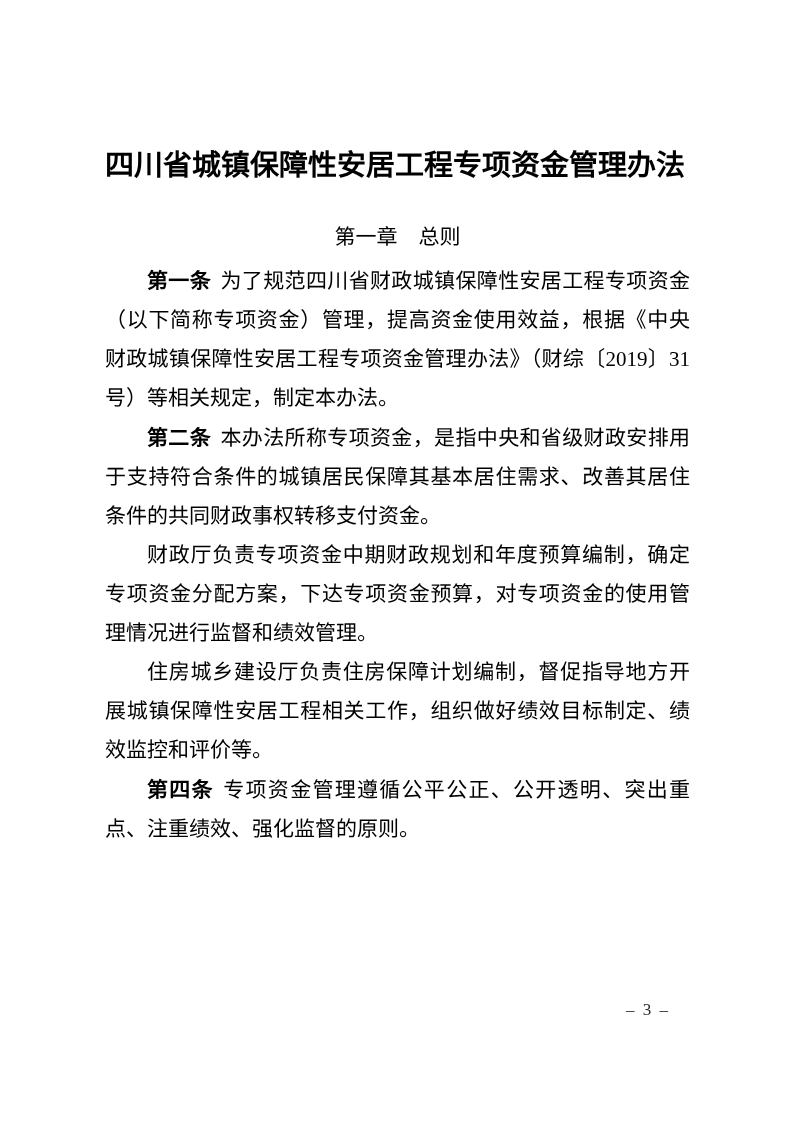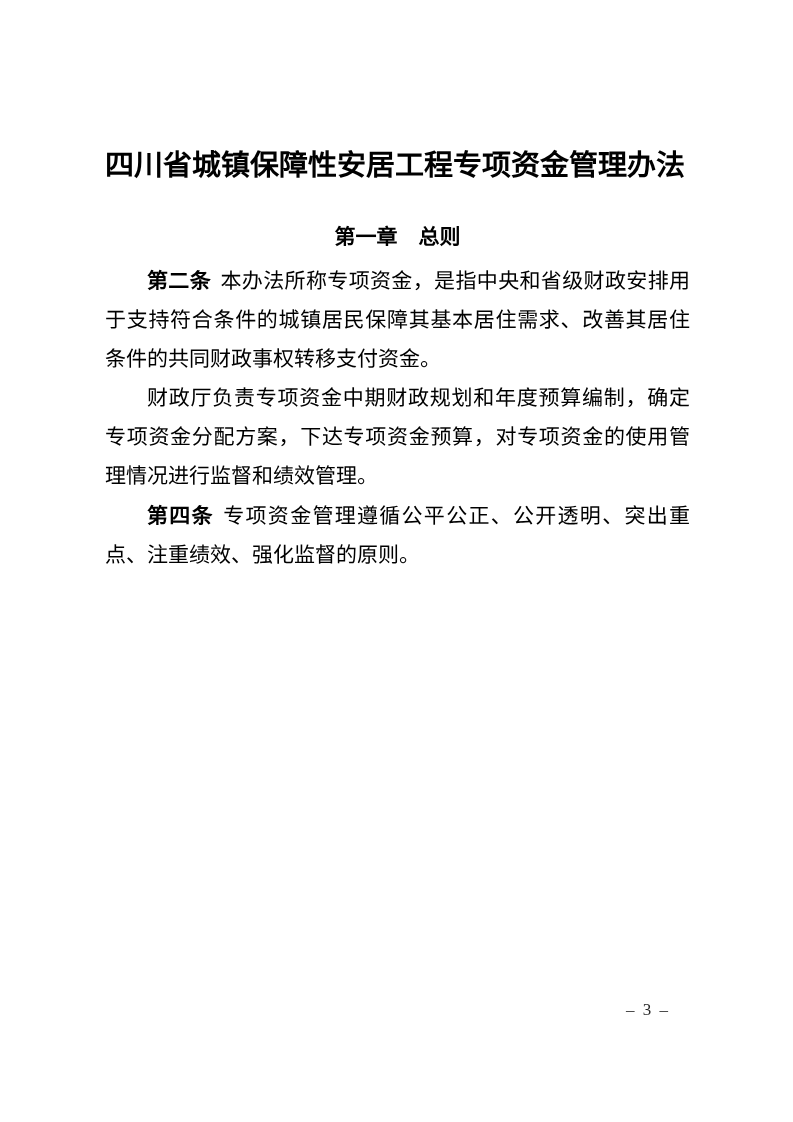--- a/index.html
+++ b/index.html
@@ -26,21 +26,21 @@
     font-weight: 900;
     font-size: 29px;
     letter-spacing: 0px;
     color: #000000;
   }
   .chapter-heading {
     margin: 0;
     margin-top: 37px;
     text-align: center;
     font-family: "Liberation Sans", "DejaVu Sans", sans-serif;
-    font-weight: 700;
+    font-weight: 400;
     font-size: 21px;
     color: #000000;
   }
   .body-text {
     margin-top: 11px;
     font-family: "Liberation Serif", "DejaVu Serif", serif;
     font-size: 21px;
     line-height: 39px;
     text-align: justify;
     text-justify: inter-ideograph;
@@ -64,18 +64,20 @@
     letter-spacing: 2px;
   }
 </style>
 </head>
 <body>
 
 <div class="page">
   <h1 class="doc-title">四川省城镇保障性安居工程专项资金管理办法</h1>
   <h2 class="chapter-heading">第一章　总则</h2>
   <div class="body-text" id="paragraphs">
+      <p class="para"><span class="lead">第一条</span><span>为了规范四川省财政城镇保障性安居工程专项资金（以下简称专项资金）管理，提高资金使用效益，根据《中央财政城镇保障性安居工程专项资金管理办法》（财综〔2019〕31 号）等相关规定，制定本办法。</span></p>
       <p class="para"><span class="lead">第二条</span><span>本办法所称专项资金，是指中央和省级财政安排用于支持符合条件的城镇居民保障其基本居住需求、改善其居住条件的共同财政事权转移支付资金。</span></p>
       <p class="para"><span>财政厅负责专项资金中期财政规划和年度预算编制，确定专项资金分配方案，下达专项资金预算，对专项资金的使用管理情况进行监督和绩效管理。</span></p>
+      <p class="para"><span>住房城乡建设厅负责住房保障计划编制，督促指导地方开展城镇保障性安居工程相关工作，组织做好绩效目标制定、绩效监控和评价等。</span></p>
       <p class="para"><span class="lead">第四条</span><span>专项资金管理遵循公平公正、公开透明、突出重点、注重绩效、强化监督的原则。</span></p>
     </div>
   <div class="page-number">– 3 –</div>
 </div>
 
 </body></html>

